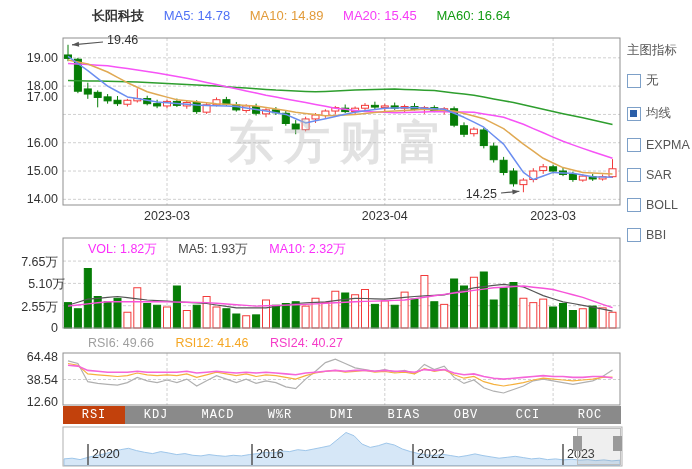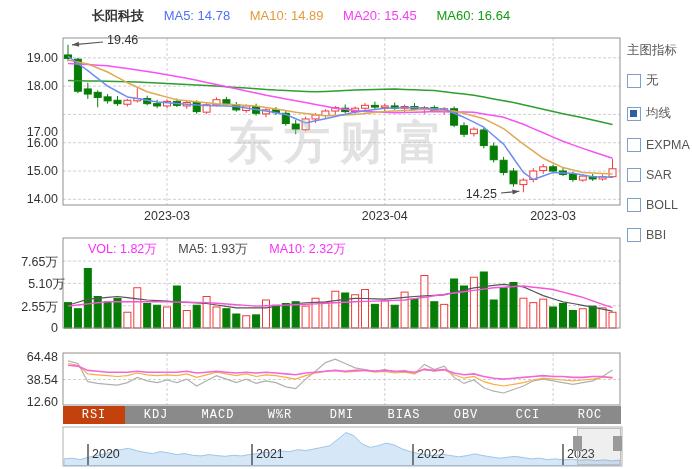--- a/index.html
+++ b/index.html
@@ -285,26 +285,26 @@
       <g>
         <line x1="501" y1="193" x2="519.4000000000001" y2="191.26224999999997" stroke="#555555" stroke-width="1.2"></line>
         <polygon points="519.4000000000001,191.26224999999997 512.666072194199,194.40934648823475 512.1959494880324,189.43149708903167" fill="#555555"></polygon>
       </g>
     </svg>
 
   <div id="watermark">东方财富</div>
 
   <div id="labels">
       <span class="lab big" style="left: 92px; top: 447px;">2020</span>
-      <span class="lab big" style="left: 256px; top: 447px;">2021</span>
+      <span class="lab big" style="left: 256px; top: 447px;">2016</span>
       <span class="lab big" style="left: 417px; top: 447px;">2022</span>
       <span class="lab big" style="left: 567px; top: 447px;">2023</span>
       <span class="lab r big" style="left: 58px; top: 50.8135px;">19.00</span>
       <span class="lab r big" style="left: 58px; top: 79.1185px;">18.00</span>
-      <span class="lab r big" style="left: 58px; top: 125px;">17.00</span>
+      <span class="lab r big" style="left: 58px; top: 90px;">17.00</span>
       <span class="lab r big" style="left: 58px; top: 135.728px;">16.00</span>
       <span class="lab r big" style="left: 58px; top: 164.033px;">15.00</span>
       <span class="lab r big" style="left: 58px; top: 192.338px;">14.00</span>
       <span class="lab r big" style="left: 58px; top: 254.062px;">7.65万</span>
       <span class="lab r big" style="left: 58px; top: 276.375px; margin-left: 7px;">5.10万</span>
       <span class="lab r big" style="left: 58px; top: 298.688px;">2.55万</span>
       <span class="lab r big" style="left: 58px; top: 321px;">0</span>
       <span class="lab r big" style="left: 58px; top: 350px;">64.48</span>
       <span class="lab r big" style="left: 58px; top: 372.503px; text-align: right;">38.54</span>
       <span class="lab r big" style="left: 58px; top: 395.006px;">12.60</span>
@@ -312,20 +312,25 @@
       <span class="lab c big" style="left: 384.8px; top: 209px;">2023-04</span>
       <span class="lab c big" style="left: 553.1px; top: 209px;">2023-03</span>
     </div>
 
   <div id="vol-header">
     <span class="v-vol">VOL: 1.82万</span>
     <span class="v-ma5">MA5: 1.93万</span>
     <span class="v-ma10">MA10: 2.32万</span>
   </div>
 
+  <div id="rsi-header">
+    <span class="r-rsi6">RSI6: 49.66</span>
+    <span class="r-rsi12">RSI12: 41.46</span>
+    <span class="r-rsi24">RSI24: 40.27</span>
+  </div>
 
   <div id="sidebar">
     <div class="sb-title">主图指标</div>
     <div id="sb-items">
         <div class="chk-item">
           <span class="chk"></span>
           <span class="chk-label">无</span>
         </div>
         <div class="chk-item">
           <span class="chk on"></span>

